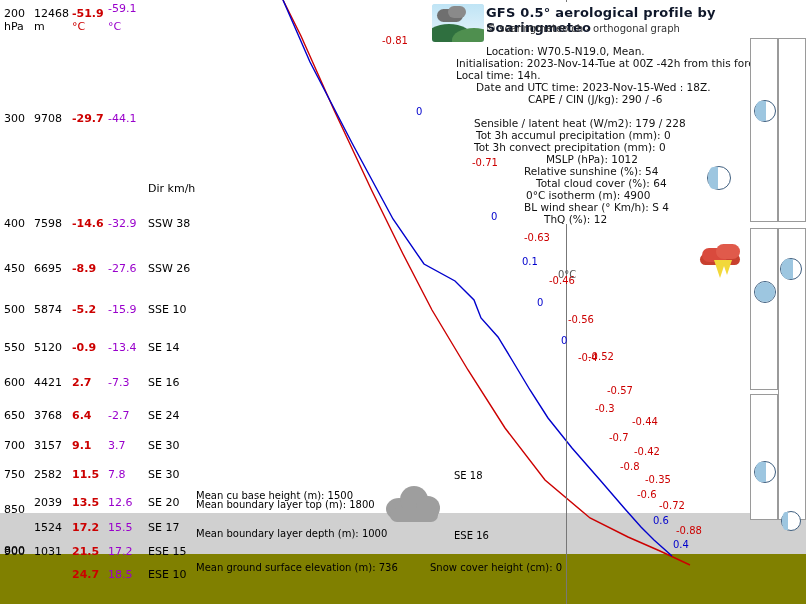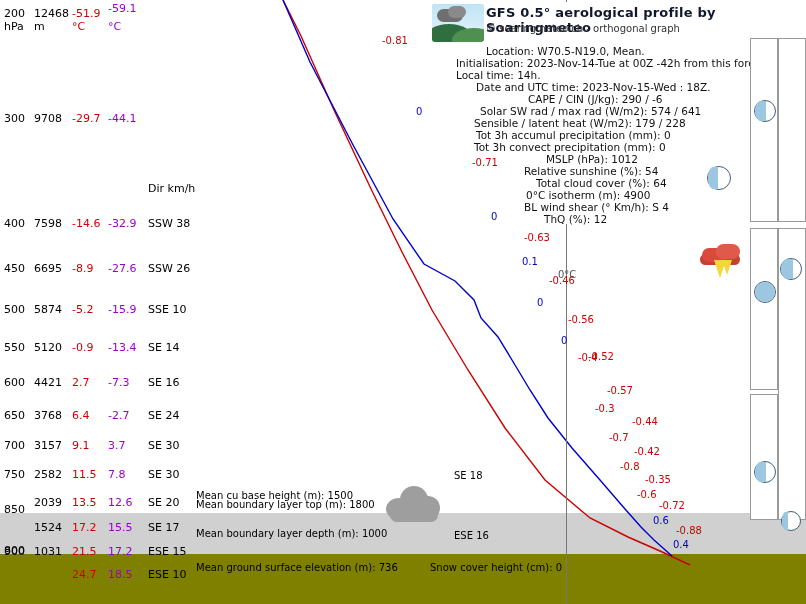--- a/index.html
+++ b/index.html
@@ -10,21 +10,21 @@
     font-size:11px;
     color:#000;
     position:relative;
     overflow:hidden;
   }
   
   #table-layer{position:absolute;left:0;top:0;width:200px;height:604px;}
   .row-label{position:absolute;font-size:11px;white-space:nowrap;}
   .c-press{left:4px;text-align:left;}
   .c-alt{left:34px;}
-  .c-temp{left:72px;color:#cc0000;}
+  .c-temp{left:72px;color:#cc0000;font-weight:bold;}
   .c-dew{left:108px;color:#9900cc;}
   .c-wind{left:148px;color:#000;}
   .hdr{font-size:11px;}
   
   .band{position:absolute;left:0;width:806px;}
   #band-grey{top:513px;height:41px;background:#d0d0d0;}
   #band-olive{top:554px;height:50px;background:#808000;}
   
   #header-panel{
     position:absolute;left:428px;top:2px;width:378px;height:222px;
@@ -170,21 +170,20 @@
     <div class="cloud"></div>
     <div class="cloud2"></div>
   </div>
   <div id="title-text">GFS 0.5° aerological profile by Soaringmeteo</div>
   <div id="subtitle-text">© soaringmeteo.ch - orthogonal graph</div>
 <div class="hline" style="left: 58px; top: 43px;">Location: W70.5-N19.0, Mean.</div>
     <div class="hline" style="left: 28px; top: 55px;">Initialisation: 2023-Nov-14-Tue at 00Z -42h from this forecast.</div>
     <div class="hline" style="left: 28px; top: 67px;">Local time: 14h.</div>
     <div class="hline" style="left: 48px; top: 79px;">Date and UTC time: 2023-Nov-15-Wed : 18Z.</div>
     <div class="hline" style="left: 100px; top: 91px;">CAPE / CIN (J/kg): 290 / -6</div>
-    <div class="hline" style="left: 52px; top: 103px;">Solar SW rad / max rad (W/m2): 574 / 641</div>
     <div class="hline" style="left: 46px; top: 115px;">Sensible / latent heat (W/m2): 179 / 228</div>
     <div class="hline" style="left: 48px; top: 127px;">Tot 3h accumul precipitation (mm): 0</div>
     <div class="hline" style="left: 46px; top: 139px;">Tot 3h convect precipitation (mm): 0</div>
     <div class="hline" style="left: 118px; top: 151px;">MSLP (hPa): 1012</div>
     <div class="hline" style="left: 96px; top: 163px;">Relative sunshine (%): 54</div>
     <div class="hline" style="left: 108px; top: 175px;">Total cloud cover (%): 64</div>
     <div class="hline" style="left: 98px; top: 187px;">0°C isotherm (m): 4900</div>
     <div class="hline" style="left: 96px; top: 199px;">BL wind shear (° Km/h): S 4</div>
     <div class="hline" style="left: 116px; top: 211px;">ThQ (%): 12</div>
   </div>

